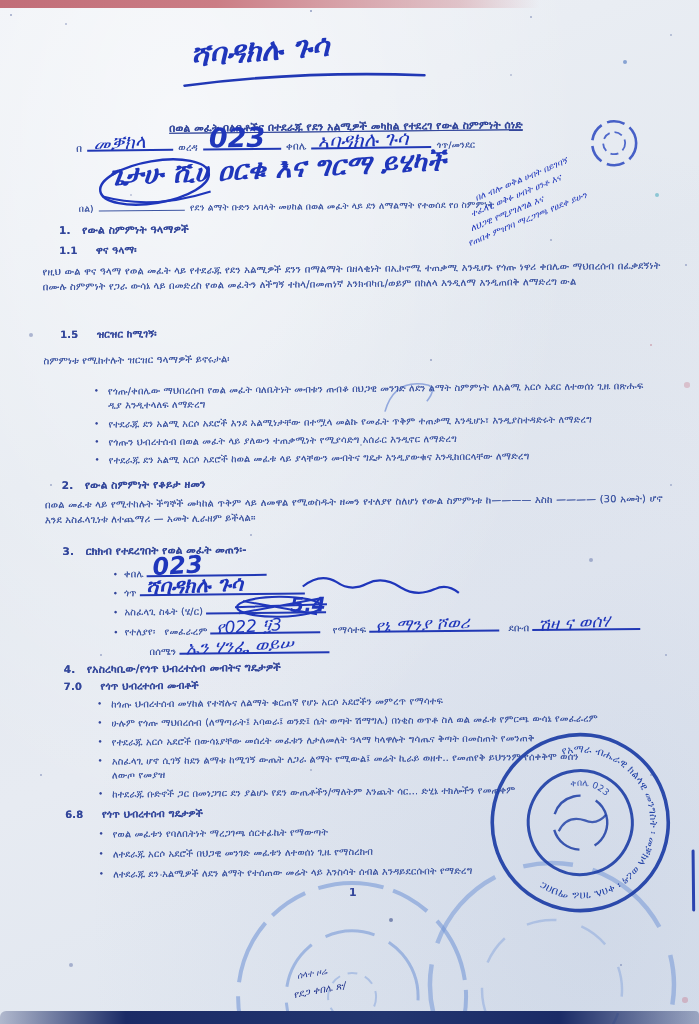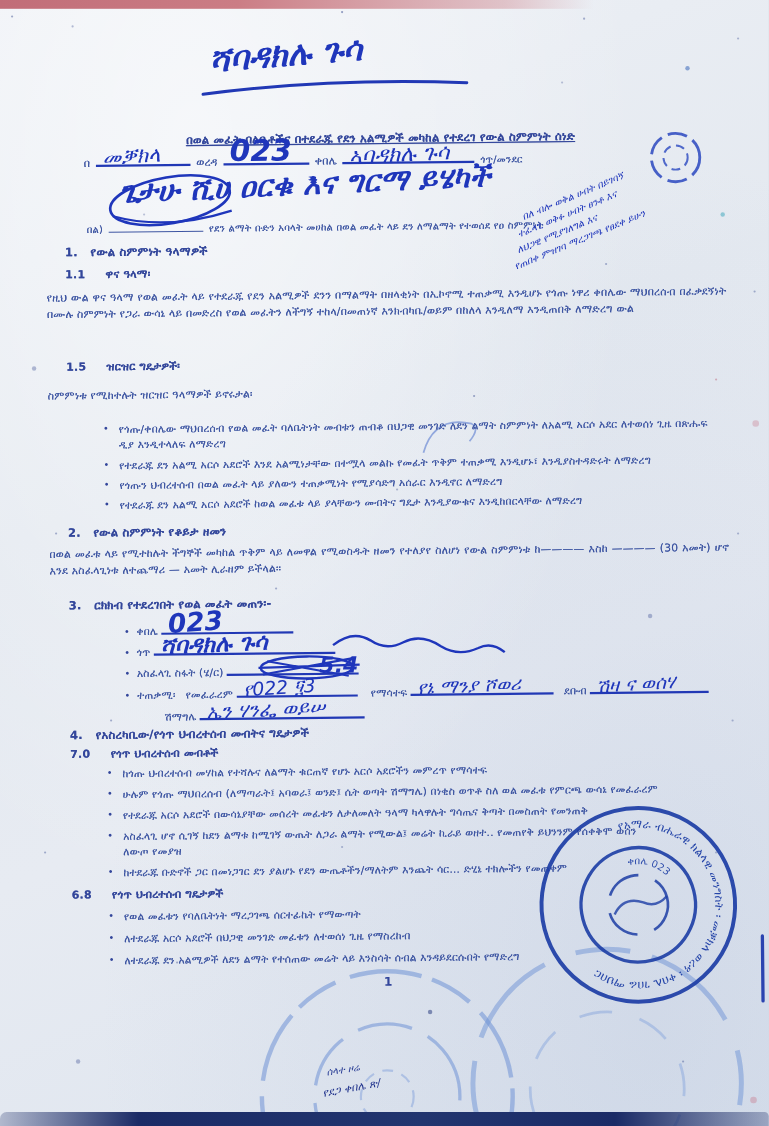--- a/index.html
+++ b/index.html
@@ -111,21 +111,21 @@
       <span>የውል ስምምነት ዓላማዎች</span>
     </div>
     <div class="abs print bold fuzzy" style="left:62px;top:242px;font-size:10px;">
       <span>1.1</span>&nbsp;&nbsp;&nbsp;&nbsp;
       <span>ዋና ዓላማ፡</span>
     </div>
     <div class="abs print fuzzy just" style="left:45px;top:262px;width:618px;font-size:9.8px;line-height:14.5px;">የዚህ ውል ዋና ዓላማ የወል መፈት ላይ የተደራጁ የደን አልሚዎች ደንን በማልማት በዘላቂነት በኢኮኖሚ ተጠቃሚ እንዲሆኑ የጎጡ ነዋሪ ቀበሌው ማህበረሰብ በፈቃደኝነት በሙሉ ስምምነት የጋራ ውሳኔ ላይ በመድረስ የወል መፈትን ለችግኝ ተከላ/በመጠነኛ እንክብካቤ/ወይም በከለላ እንዲለማ እንዲጠበቅ ለማድረግ ውል</div>
 
     <div class="abs print bold fuzzy" style="left:62px;top:326px;font-size:10px;">
       <span>1.5</span>&nbsp;&nbsp;&nbsp;&nbsp;
-      <span>ዝርዝር ግዴታዎች፡</span>
+      <span>ዝርዝር ከሚገኝ፡</span>
     </div>
     <div class="abs print fuzzy" style="left:45px;top:352px;font-size:9.8px;">ስምምነቱ የሚከተሉት ዝርዝር ዓላማዎች ይኖሩታል፡</div>
 
     <svg class="abs" style="left:378px;top:372px;" width="60" height="50">
       <path d="M8,40 Q18,6 52,14 Q60,18 50,30" fill="none" stroke="#7d97d8" stroke-width="1.6" opacity=".8"></path>
     </svg>
 
     <div class="abs" style="left:95px;top:382px;width:562px;">
       <div class="brow" style="margin-bottom:5px;">
         <span class="dot">•</span>
@@ -179,38 +179,38 @@
       <span class="blank penline" style="width:120px;">
         <span class="hw fill" style="left:84px;font-size:20px;font-weight:bold;">5.4</span>
       </span>
     </div>
     <svg class="abs" style="left:232px;top:592px;" width="96px" height="28">
       <ellipse cx="46" cy="14" rx="42" ry="10" fill="none" stroke="#1f36bb" stroke-width="2.2"></ellipse>
       <path d="M6,20 L88,6 M10,8 L84,22 M2,14 L94,12" fill="none" stroke="#1f36bb" stroke-width="2"></path>
     </svg>
     <div class="abs" style="left:112px;top:620px;font-size:9.6px;white-space:nowrap;">
       <span class="dot">•</span>&nbsp;
-      <span class="print fuzzy">ተጠቃሚ፡</span>&nbsp;&nbsp;
+      <span class="print fuzzy">የተለያየ፡</span>&nbsp;&nbsp;
       <span class="print fuzzy">የመፈራረም</span>
       <span class="blank penline" style="width:110px;">
         <span class="hw fill" style="font-size:17px;transform:rotate(-3deg);">የ022 ፶3</span>
       </span>
       &nbsp;&nbsp;
       <span class="print fuzzy">የማሳተፍ</span>
       <span class="blank penline" style="width:130px;">
         <span class="hw fill" style="font-size:17px;transform:rotate(-2deg);">የኔ ማንያ ሾወሪ</span>
       </span>
       &nbsp;
       <span class="print fuzzy">ደቡብ</span>
       <span class="blank penline" style="width:108px;">
         <span class="hw fill" style="font-size:17px;transform:rotate(-3deg);">ሽዛ ና ወሰሃ</span>
       </span>
     </div>
     <div class="abs" style="left:148px;top:640px;font-size:9.6px;">
-      <span class="print fuzzy">ሽማግሌ</span>
+      <span class="print fuzzy">በሰሜን</span>
       <span class="blank penline" style="width:150px;">
         <span class="hw fill" style="font-size:18px;transform:rotate(-2deg);">ኤን ሃንፌ ወይሠ</span>
       </span>
     </div>
 
     <div class="abs print bold fuzzy" style="left:62px;top:660px;font-size:10.5px;">
       <span>4.</span>&nbsp;&nbsp;
       <span>የአስረካቢው/የጎጥ ህብረተሰብ መብትና ግዴታዎች</span>
     </div>
     <div class="abs print bold fuzzy" style="left:62px;top:678px;font-size:10px;">

